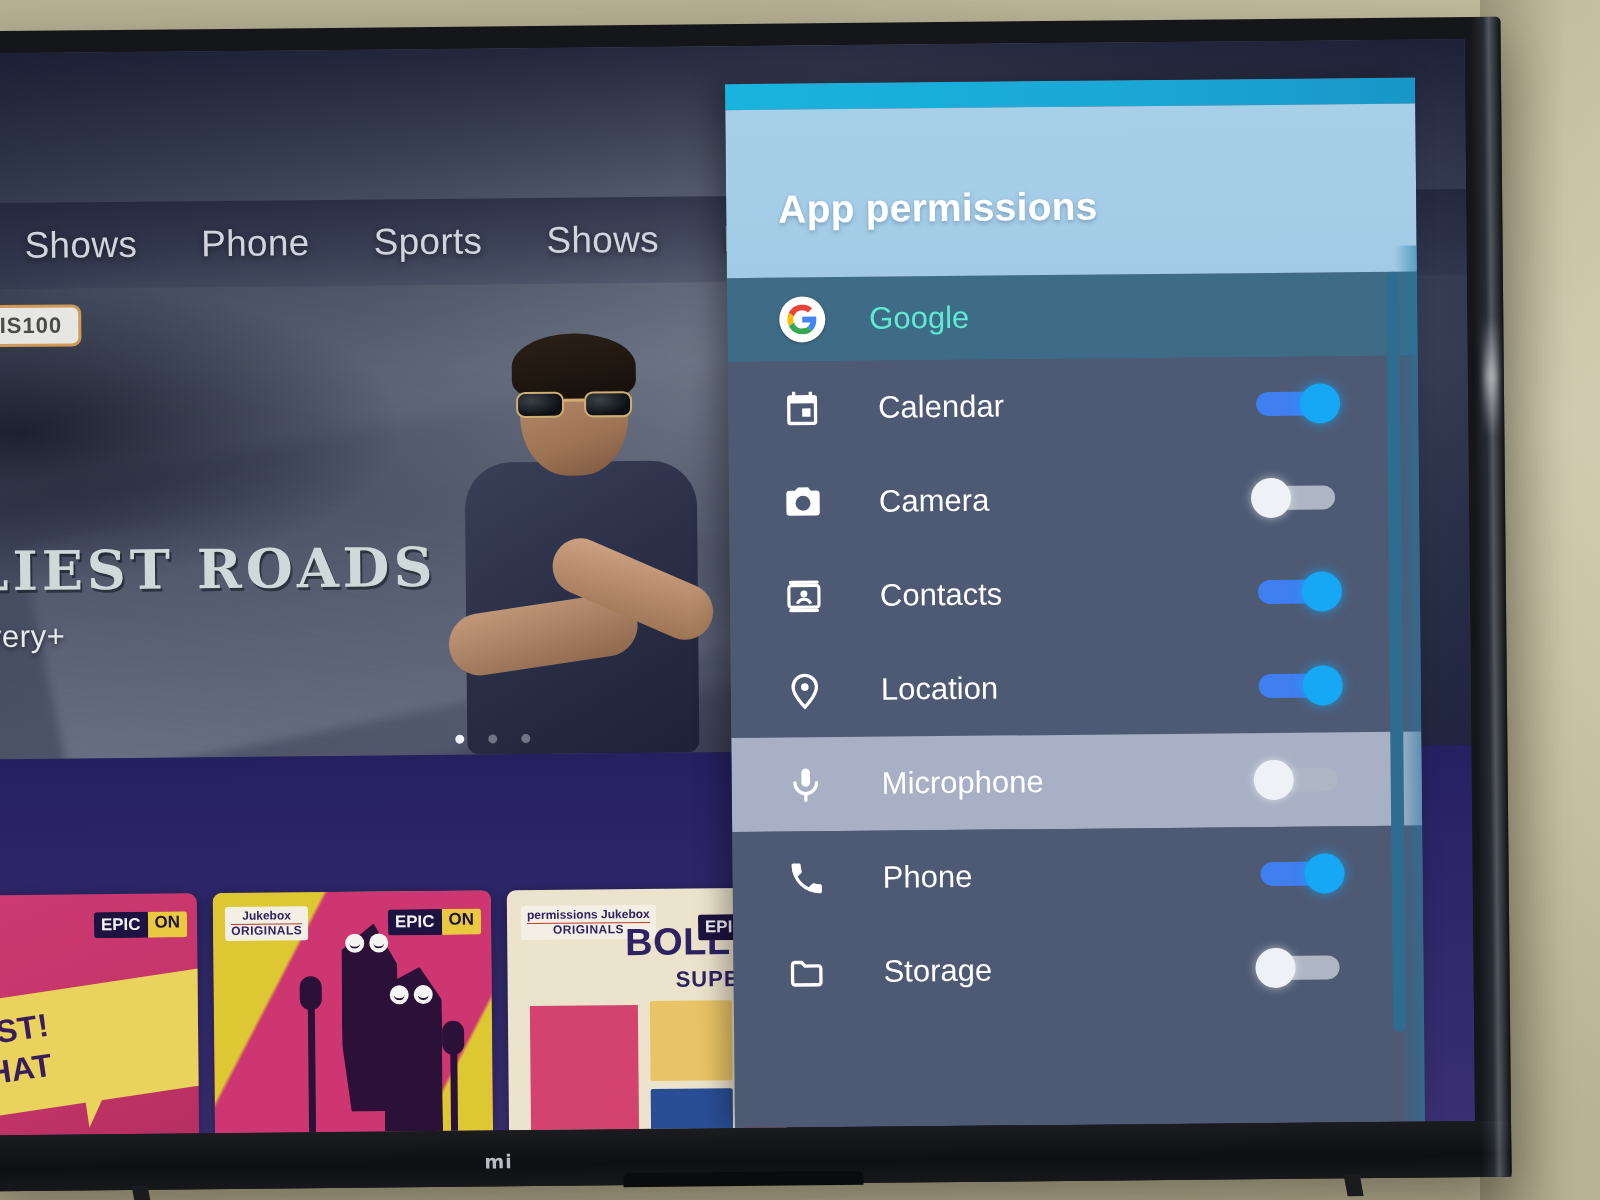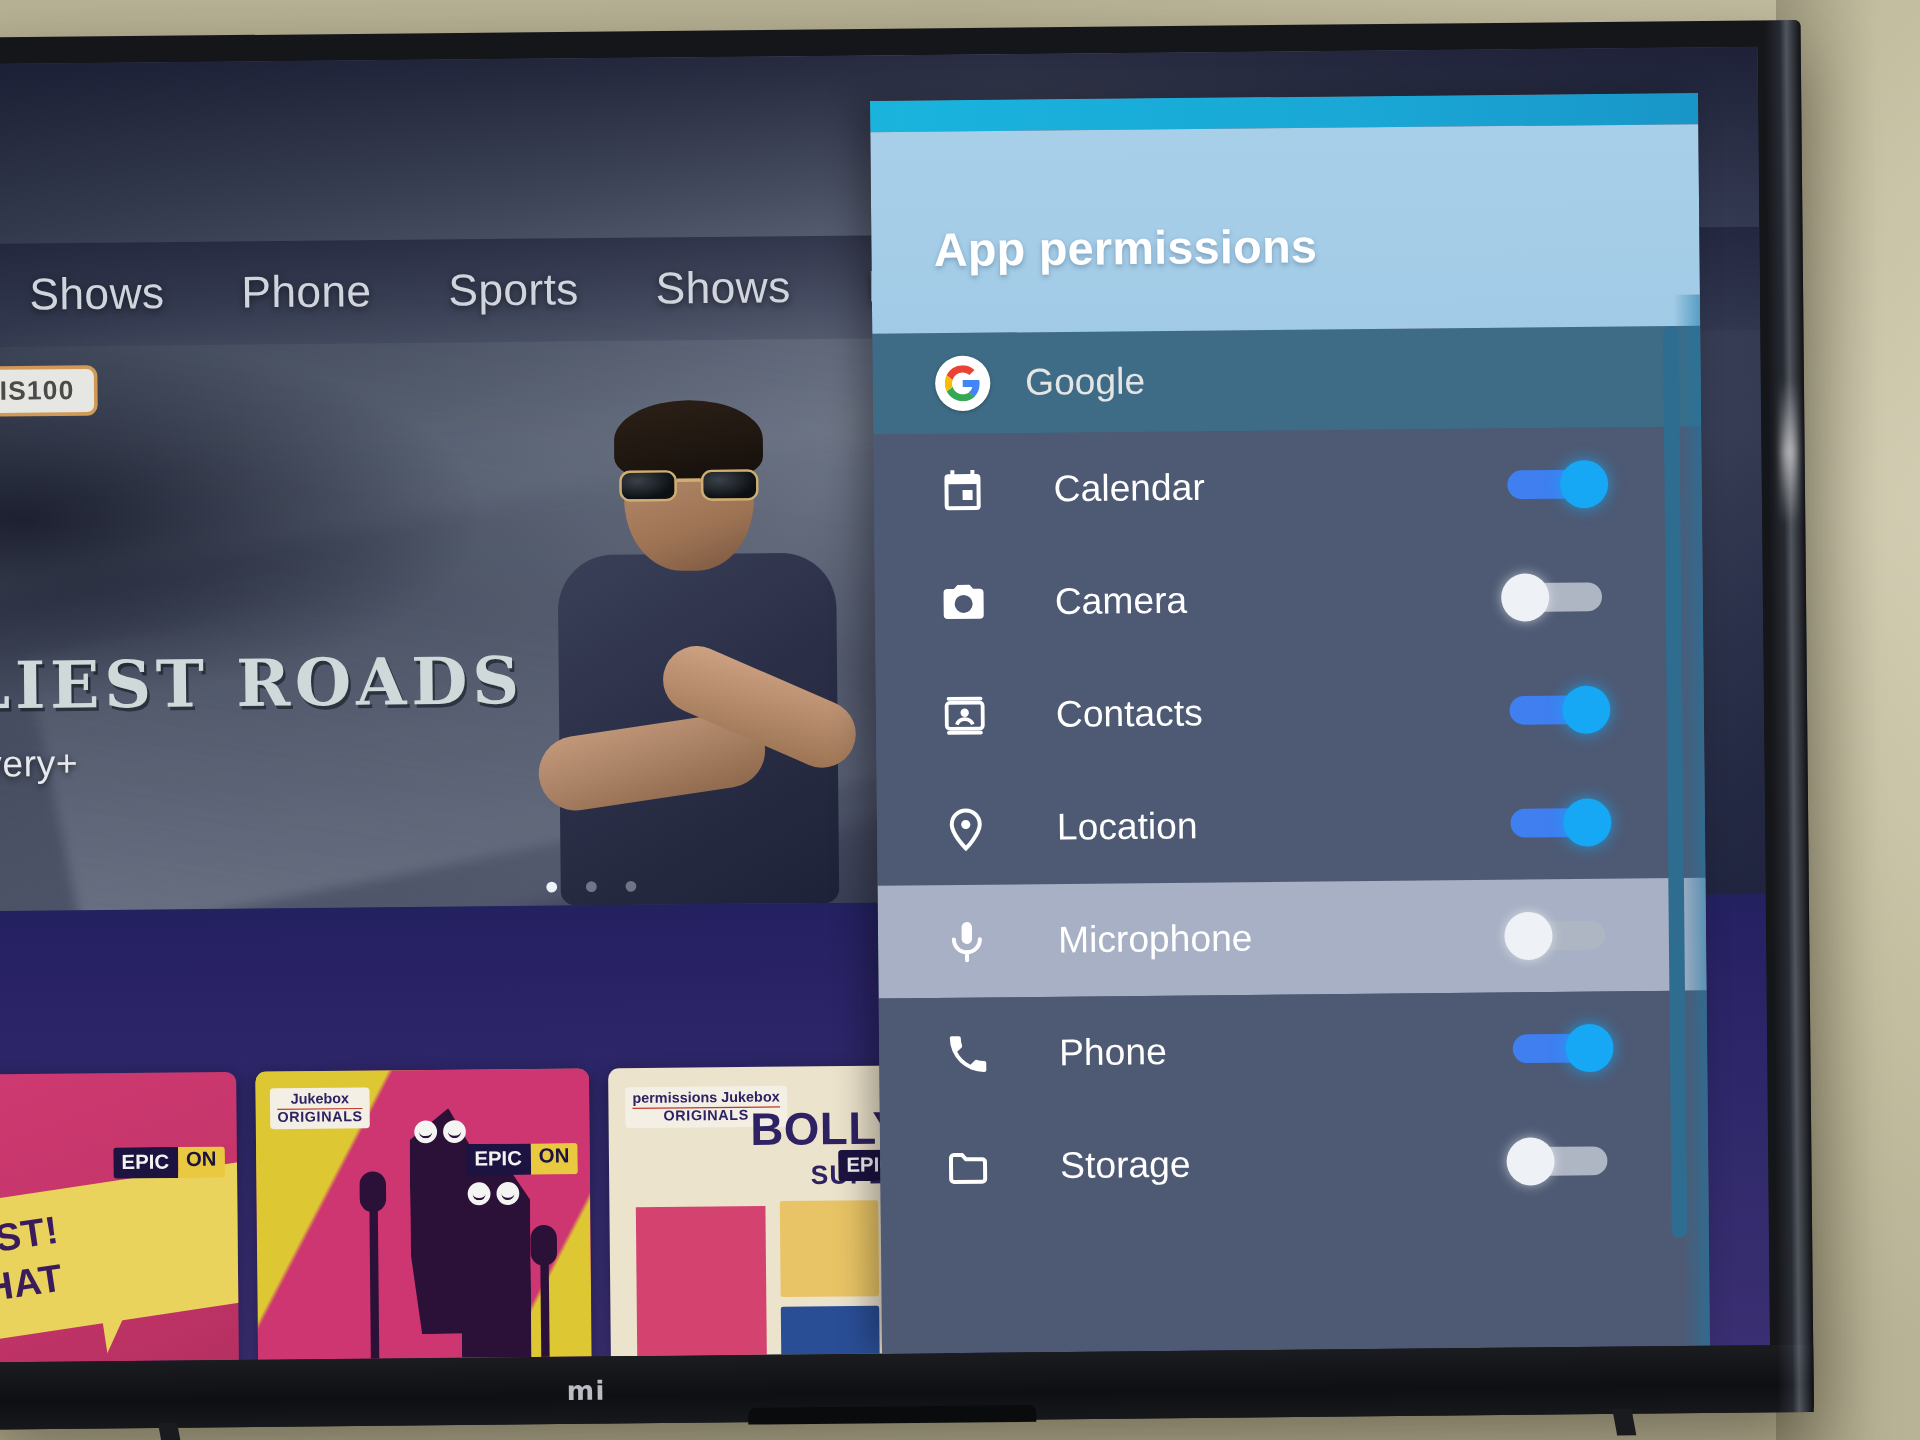--- a/index.html
+++ b/index.html
@@ -45,22 +45,22 @@
     position:absolute;
     left:0px; top:22px; width:1492px; height:1082px;
     overflow:hidden;
     background:#1d2233;
   }
   #bottom-bezel {
     position:absolute; left:0; bottom:0; width:100%; height:56px;
     background:linear-gradient(180deg,#1b1c20,#0e0f12 60%,#17181c);
   }
   #mi-logo {
-    position:absolute; left:489px; bottom:14px;
-    color:#b9bcc2; font-size:22px; letter-spacing:1px;
+    position:absolute; left:501px; bottom:14px;
+    color:#b9bcc2; font-size:19px; letter-spacing:1px;
     font-family:"DejaVu Sans", sans-serif; text-transform:lowercase;
     font-weight:600;
   }
   #stand-notch {
     position:absolute; left:640px; bottom:-2px; width:240px; height:14px;
     background:#0a0b0d; border-radius:6px 6px 0 0;
   }
   .leg {
     position:absolute; bottom:-18px; width:16px; height:22px;
     background:#1a1b1f; transform:skewX(10deg);
@@ -228,21 +228,21 @@
     color:#2e2263; letter-spacing:1px;
   }
   #c3-chair { position:absolute; left:22px; top:116px; width:108px; height:160px; background:#d4436f; }
   .c3-tile { position:absolute; border-radius:2px; }
   #c3-t1 { left:142px; top:112px; width:82px; height:80px; background:#e8c466; }
   #c3-t2 { left:142px; top:200px; width:82px; height:42px; background:#2a4e96; }
   #c3-t4 { left:234px; top:112px; width:60px; height:74px; background:#4bb6c4; }
   #c3-t5 { left:234px; top:194px; width:60px; height:70px; background:#d4436f; }
   .badge-epicon {
     position:absolute; display:flex; height:26px; border-radius:3px; overflow:hidden;
-    font-size:17px; font-weight:800; align-items:stretch;margin-top:44px;
+    font-size:17px; font-weight:800; align-items:stretch;
   }
   .be-l { background:#1c1340; color:#f2f2f2; padding:3px 7px; }
   .be-r { background:#e8c93f; color:#1c1340; padding:1px 7px; }
   .badge-jb {
     position:absolute; background:#f3efe4; border-radius:3px; padding:3px 6px;
     font-size:12px; color:#2e2263; font-weight:800; line-height:13px; text-align:center;
   }
   .jb-sub { display:block; border-top:1.5px solid #c0392b; color:#2e2263; margin-top:1px; letter-spacing:.5px; }
 
   
@@ -266,21 +266,21 @@
 
   #app-row {
     height:84px; display:flex; align-items:center; padding-left:52px;
     background:#3e6b85;
   }
   .g-logo {
     width:46px; height:46px; border-radius:50%; background:#ffffff;
     display:flex; align-items:center; justify-content:center; flex:none;
     box-shadow:0 1px 3px rgba(0,0,0,.25);
   }
-  #app-name { margin-left:29px; font-size:31px; color:#e5e5e5; font-weight:400; }
+  #app-name { margin-left:44px; font-size:31px; color:#5eead4; font-weight:400; }
 
   #perm-list { position:relative; }
   .perm {
     height:94px; display:flex; align-items:center; padding-left:52px; padding-right:78px;
     background:#4e5a74; position:relative;
   }
   .perm.focused { background:#a7b0c4; }
   .perm .icon { width:44px; height:44px; flex:none; display:flex; align-items:center; justify-content:center; }
   .perm .label {
     margin-left:54px; font-size:31px; color:#ffffff; flex:1; white-space:nowrap;

